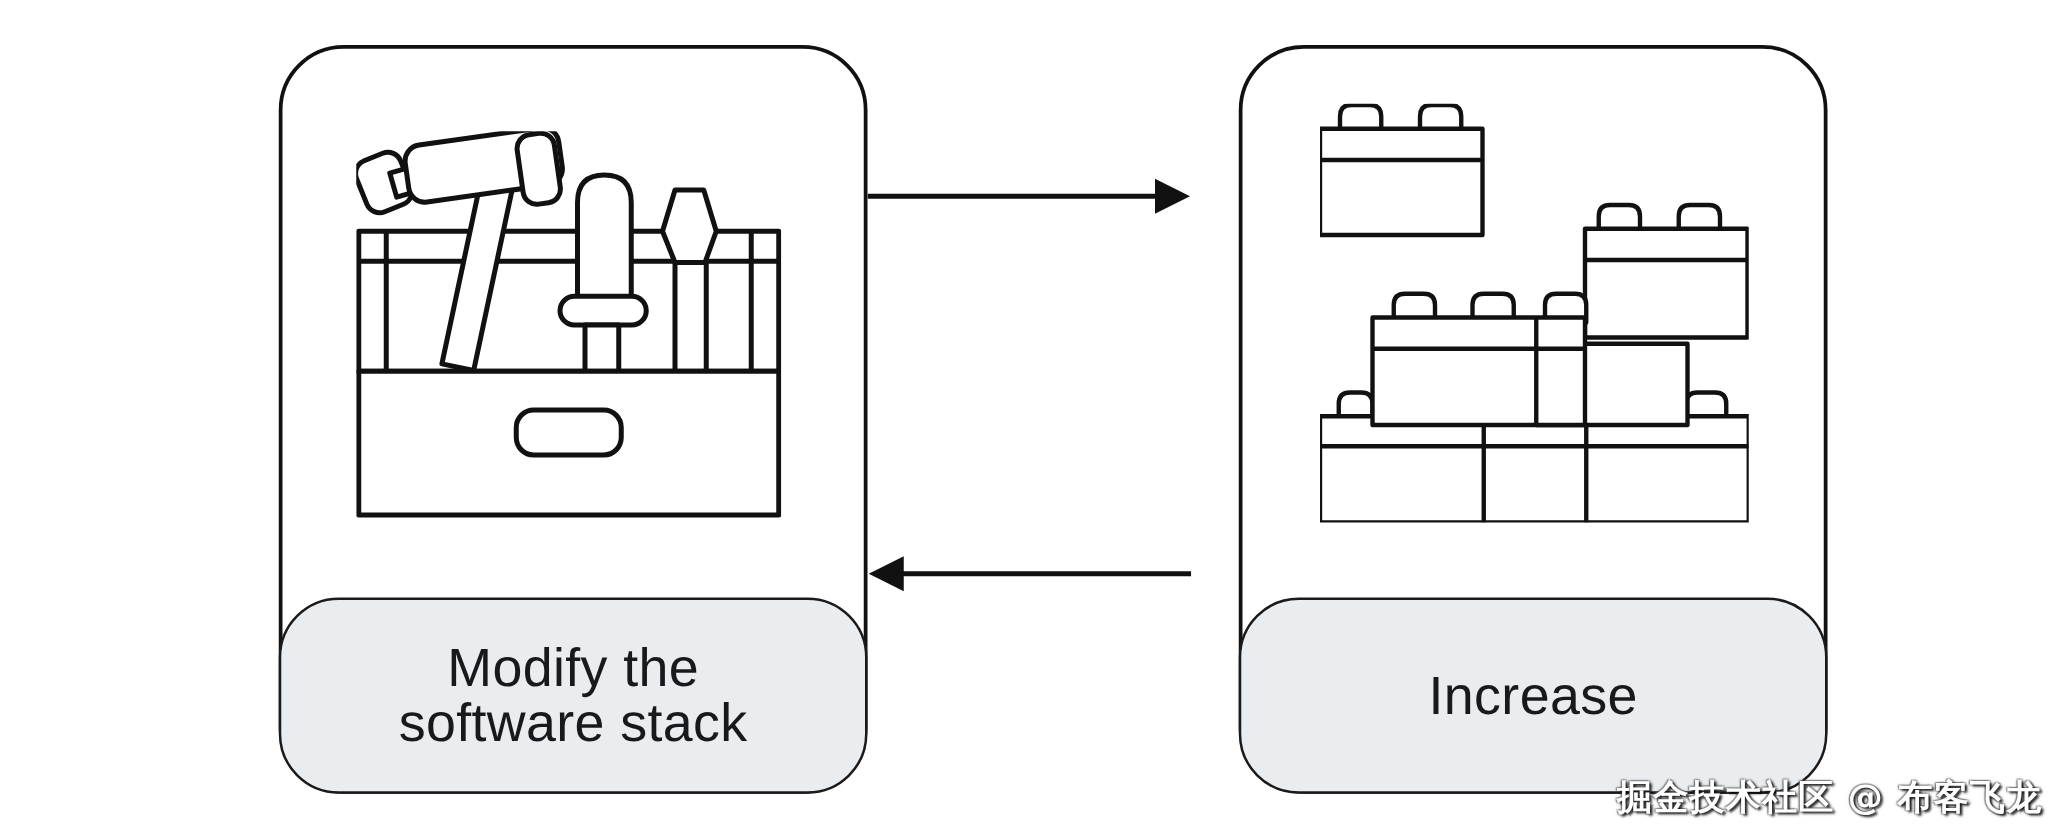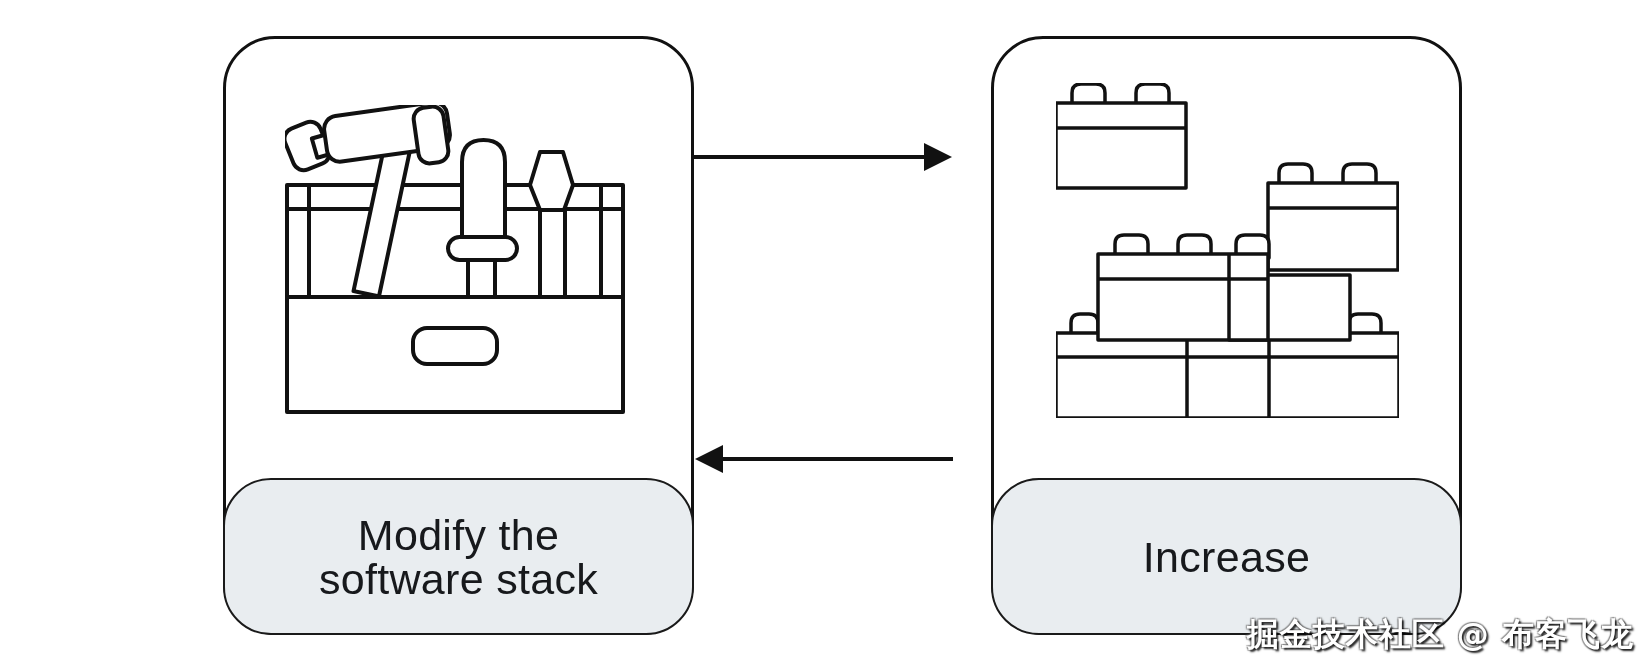--- a/index.html
+++ b/index.html
@@ -28,21 +28,21 @@
   .icon path,.icon rect,.icon line{
     stroke:var(--stroke,#111111);stroke-width:4;fill:#ffffff;
     stroke-linejoin:round;stroke-linecap:butt;
   }
   .icon-lego path,.icon-lego rect,.icon-lego line{stroke-width:3.5;}
   .icon line{fill:none;}
   .arrows{position:absolute;left:694px;top:0;width:259px;height:671px;}
   .arrows line{stroke:var(--stroke,#111111);stroke-width:4;}
   .arrows polygon{fill:var(--stroke,#111111);stroke:none;}
   .watermark{
-    position:absolute;right:16px;bottom:14px;font-size:32px;font-weight:bold;
+    position:absolute;right:16px;bottom:14px;font-size:28px;font-weight:bold;
     color:var(--watermark_text,#ffffff);letter-spacing:1px;
     font-family:"DejaVu Sans","Liberation Sans",sans-serif;
     text-shadow:2px 2px 2px rgba(0,0,0,.85),-1px -1px 1px rgba(90,90,90,.6),
                 1px -1px 1px rgba(90,90,90,.5),-1px 1px 1px rgba(90,90,90,.5);
   }
 </style>
 </head>
 <body>
 
 <div class="canvas">

